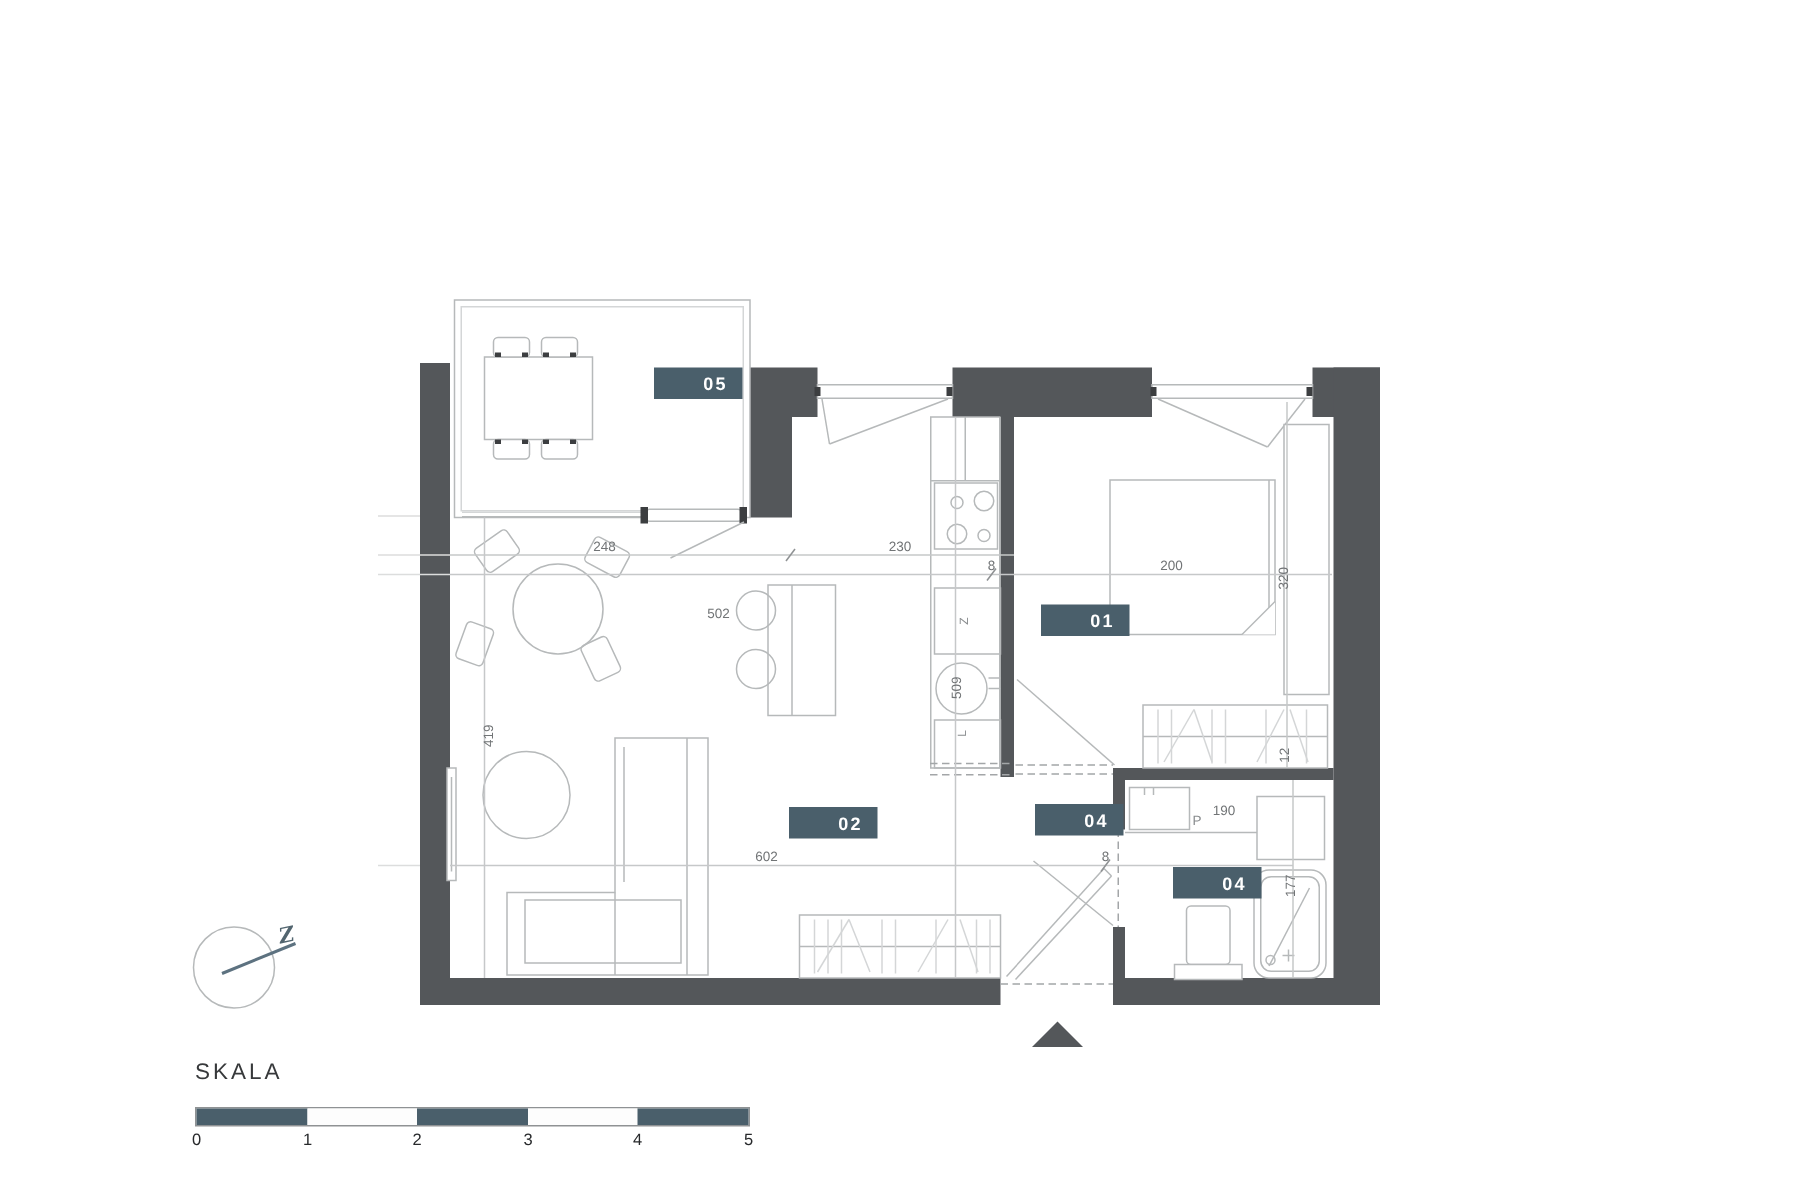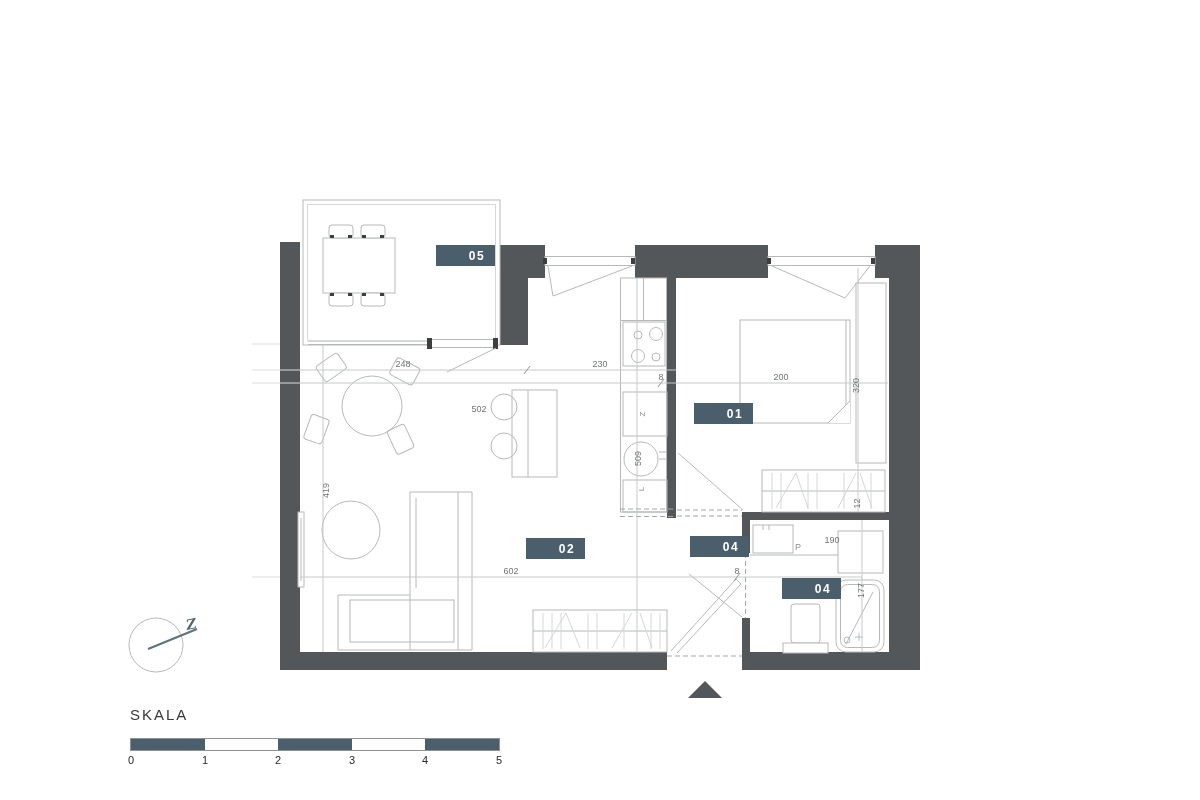--- a/index.html
+++ b/index.html
@@ -265,21 +265,21 @@
   <div class="badge" style="left:690px;top:536px;">04</div>
   <div class="badge" style="left:782px;top:578px;">04</div>
 
   <div class="dim-label" style="left:388px;top:358px;">248</div>
   <div class="dim-label" style="left:585px;top:358px;">230</div>
   <div class="dim-label" style="left:464px;top:371px;margin-top:32px;">502</div>
   <div class="dim-label" style="left:646px;top:371px;">8</div>
   <div class="dim-label" style="left:766px;top:371px;">200</div>
   <div class="dim-label" style="left:496px;top:565px;">602</div>
   <div class="dim-label" style="left:722px;top:565px;">8</div>
-  <div class="dim-label" style="left:801px;top:534px;margin-left:16px;">190</div>
+  <div class="dim-label" style="left:801px;top:534px;">190</div>
   <div class="dim-label rot" style="left:840px;top:380px;">320</div>
   <div class="dim-label rot" style="left:310px;top:485px;">419</div>
   <div class="dim-label rot" style="left:622px;top:453px;">509</div>
   <div class="dim-label rot" style="left:841px;top:498px;">12</div>
   <div class="dim-label rot" style="left:845px;top:585px;">177</div>
 
   <div class="appl rot" style="left:627px;top:409px;">Z</div>
   <div class="appl rot" style="left:626px;top:484px;">L</div>
   <div class="appl" style="left:783px;top:542px;font-size:9px;">P</div>
 

